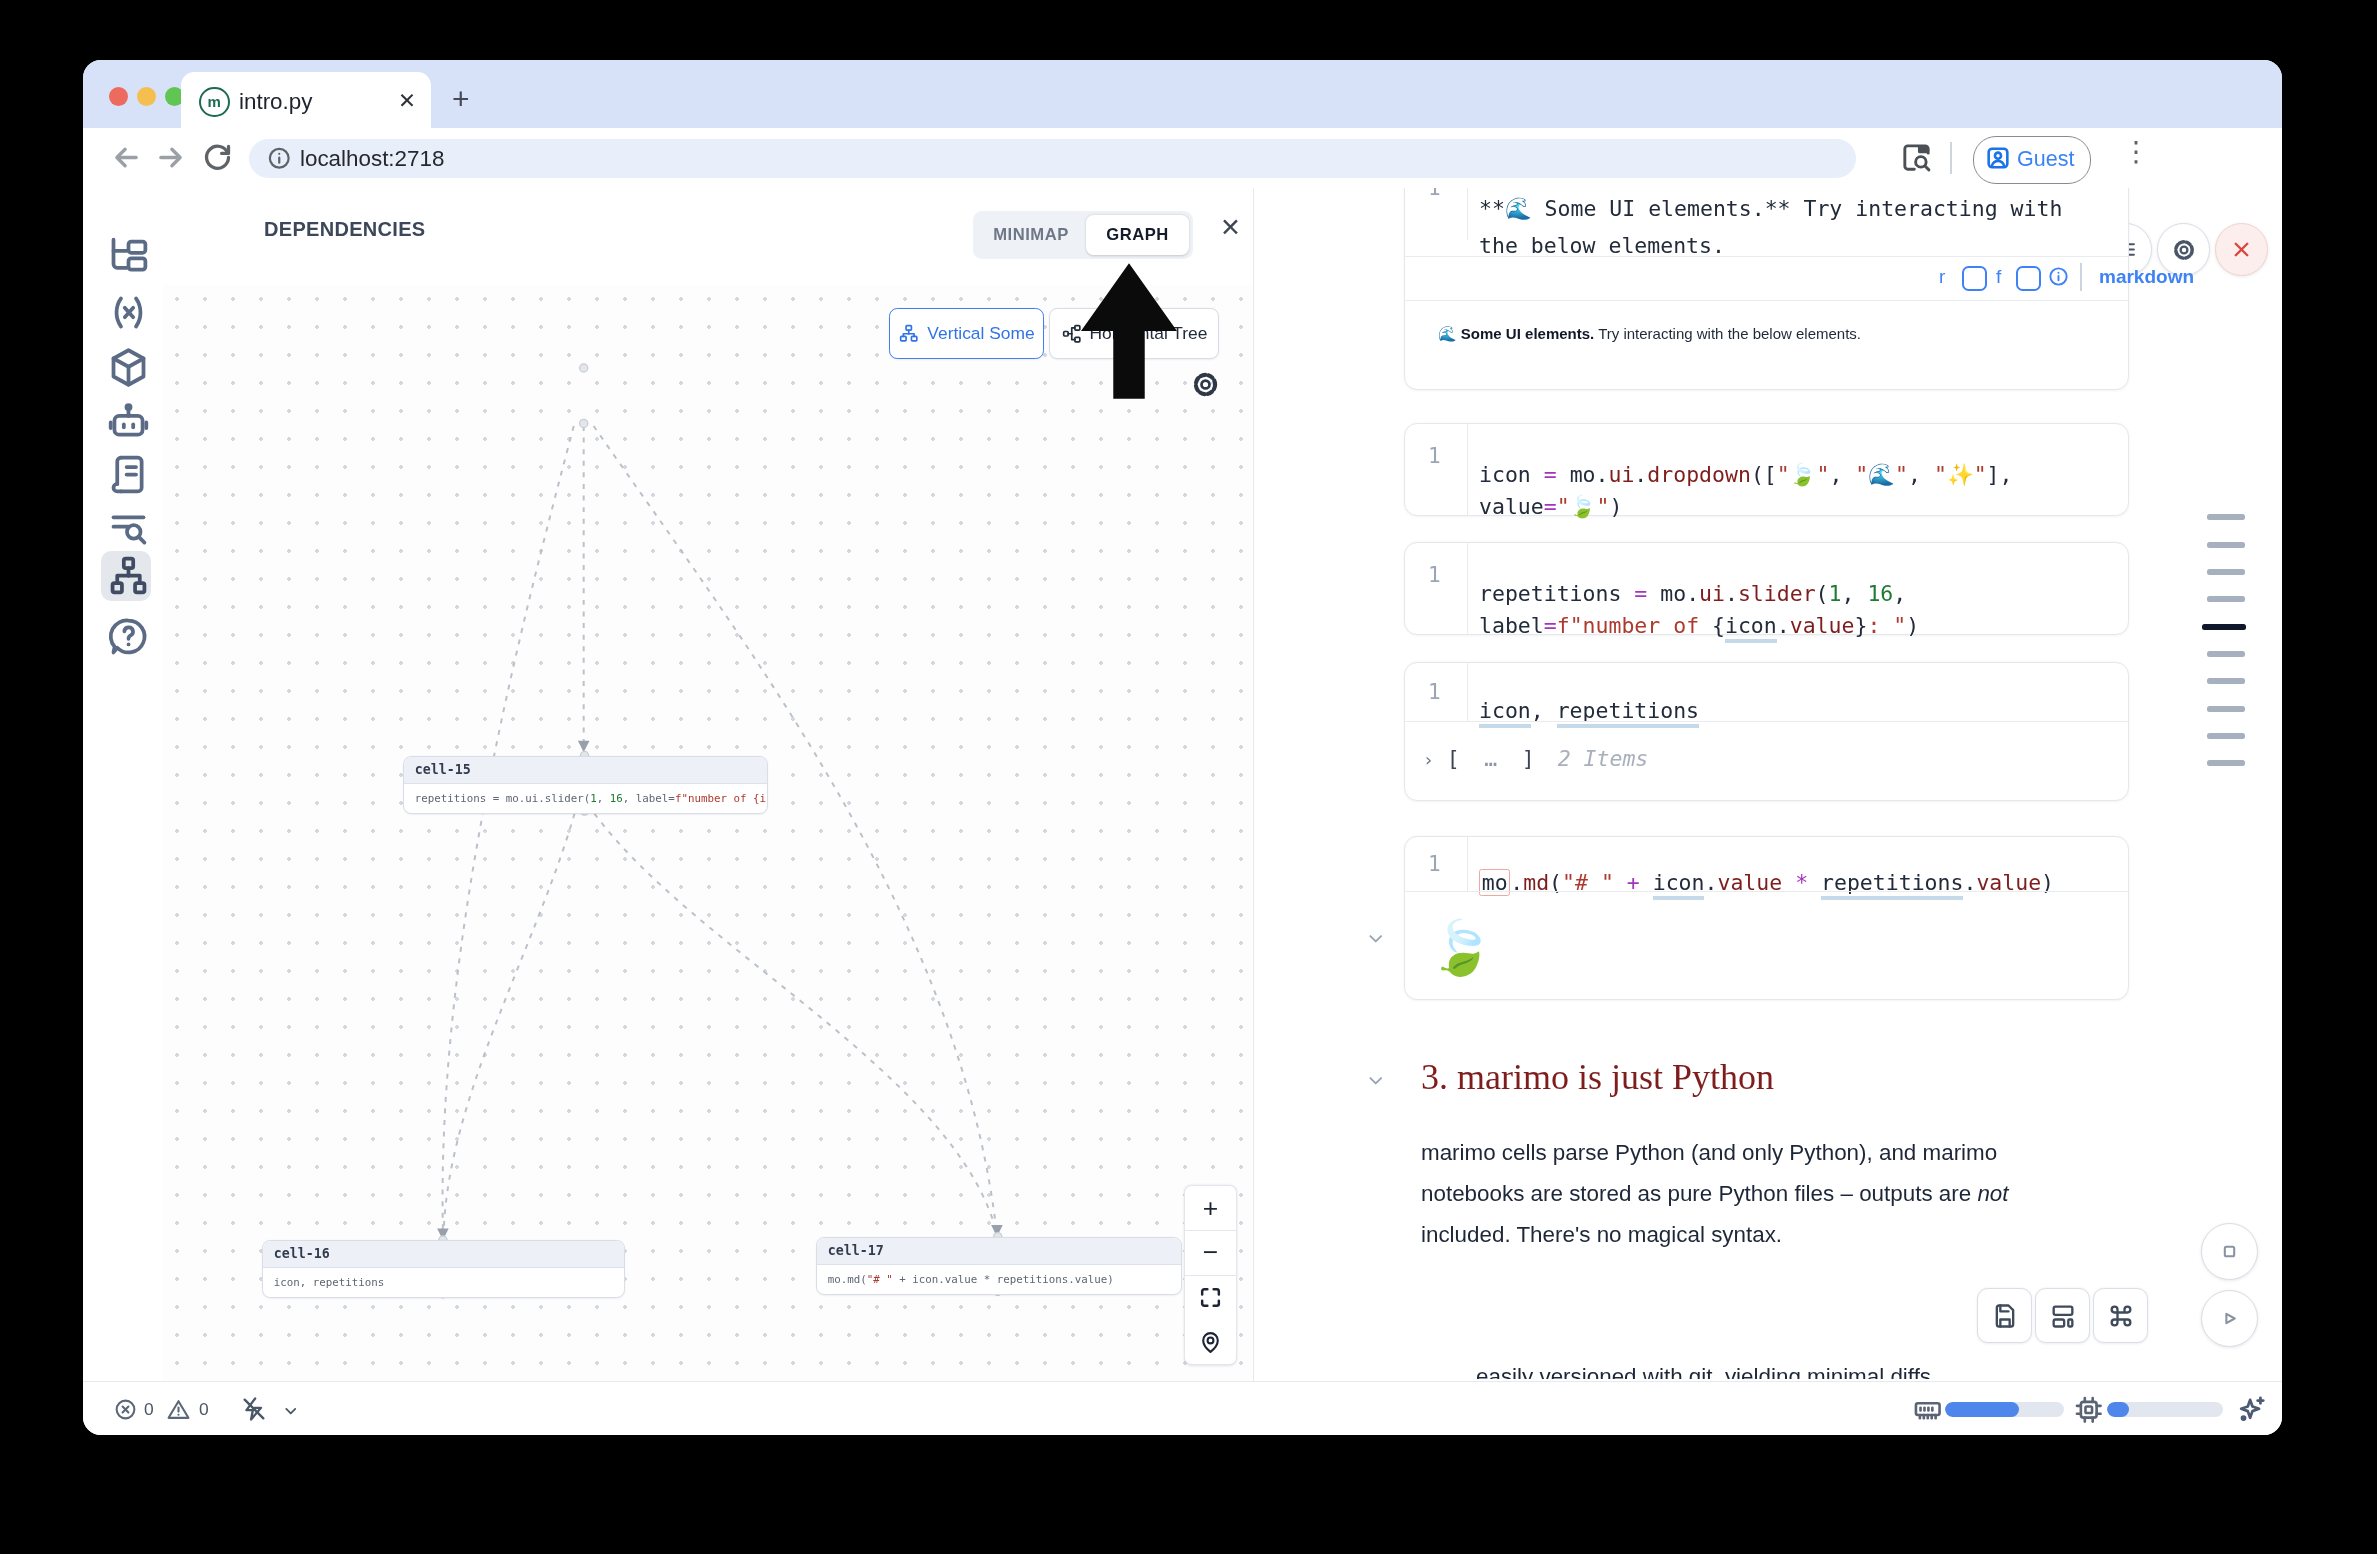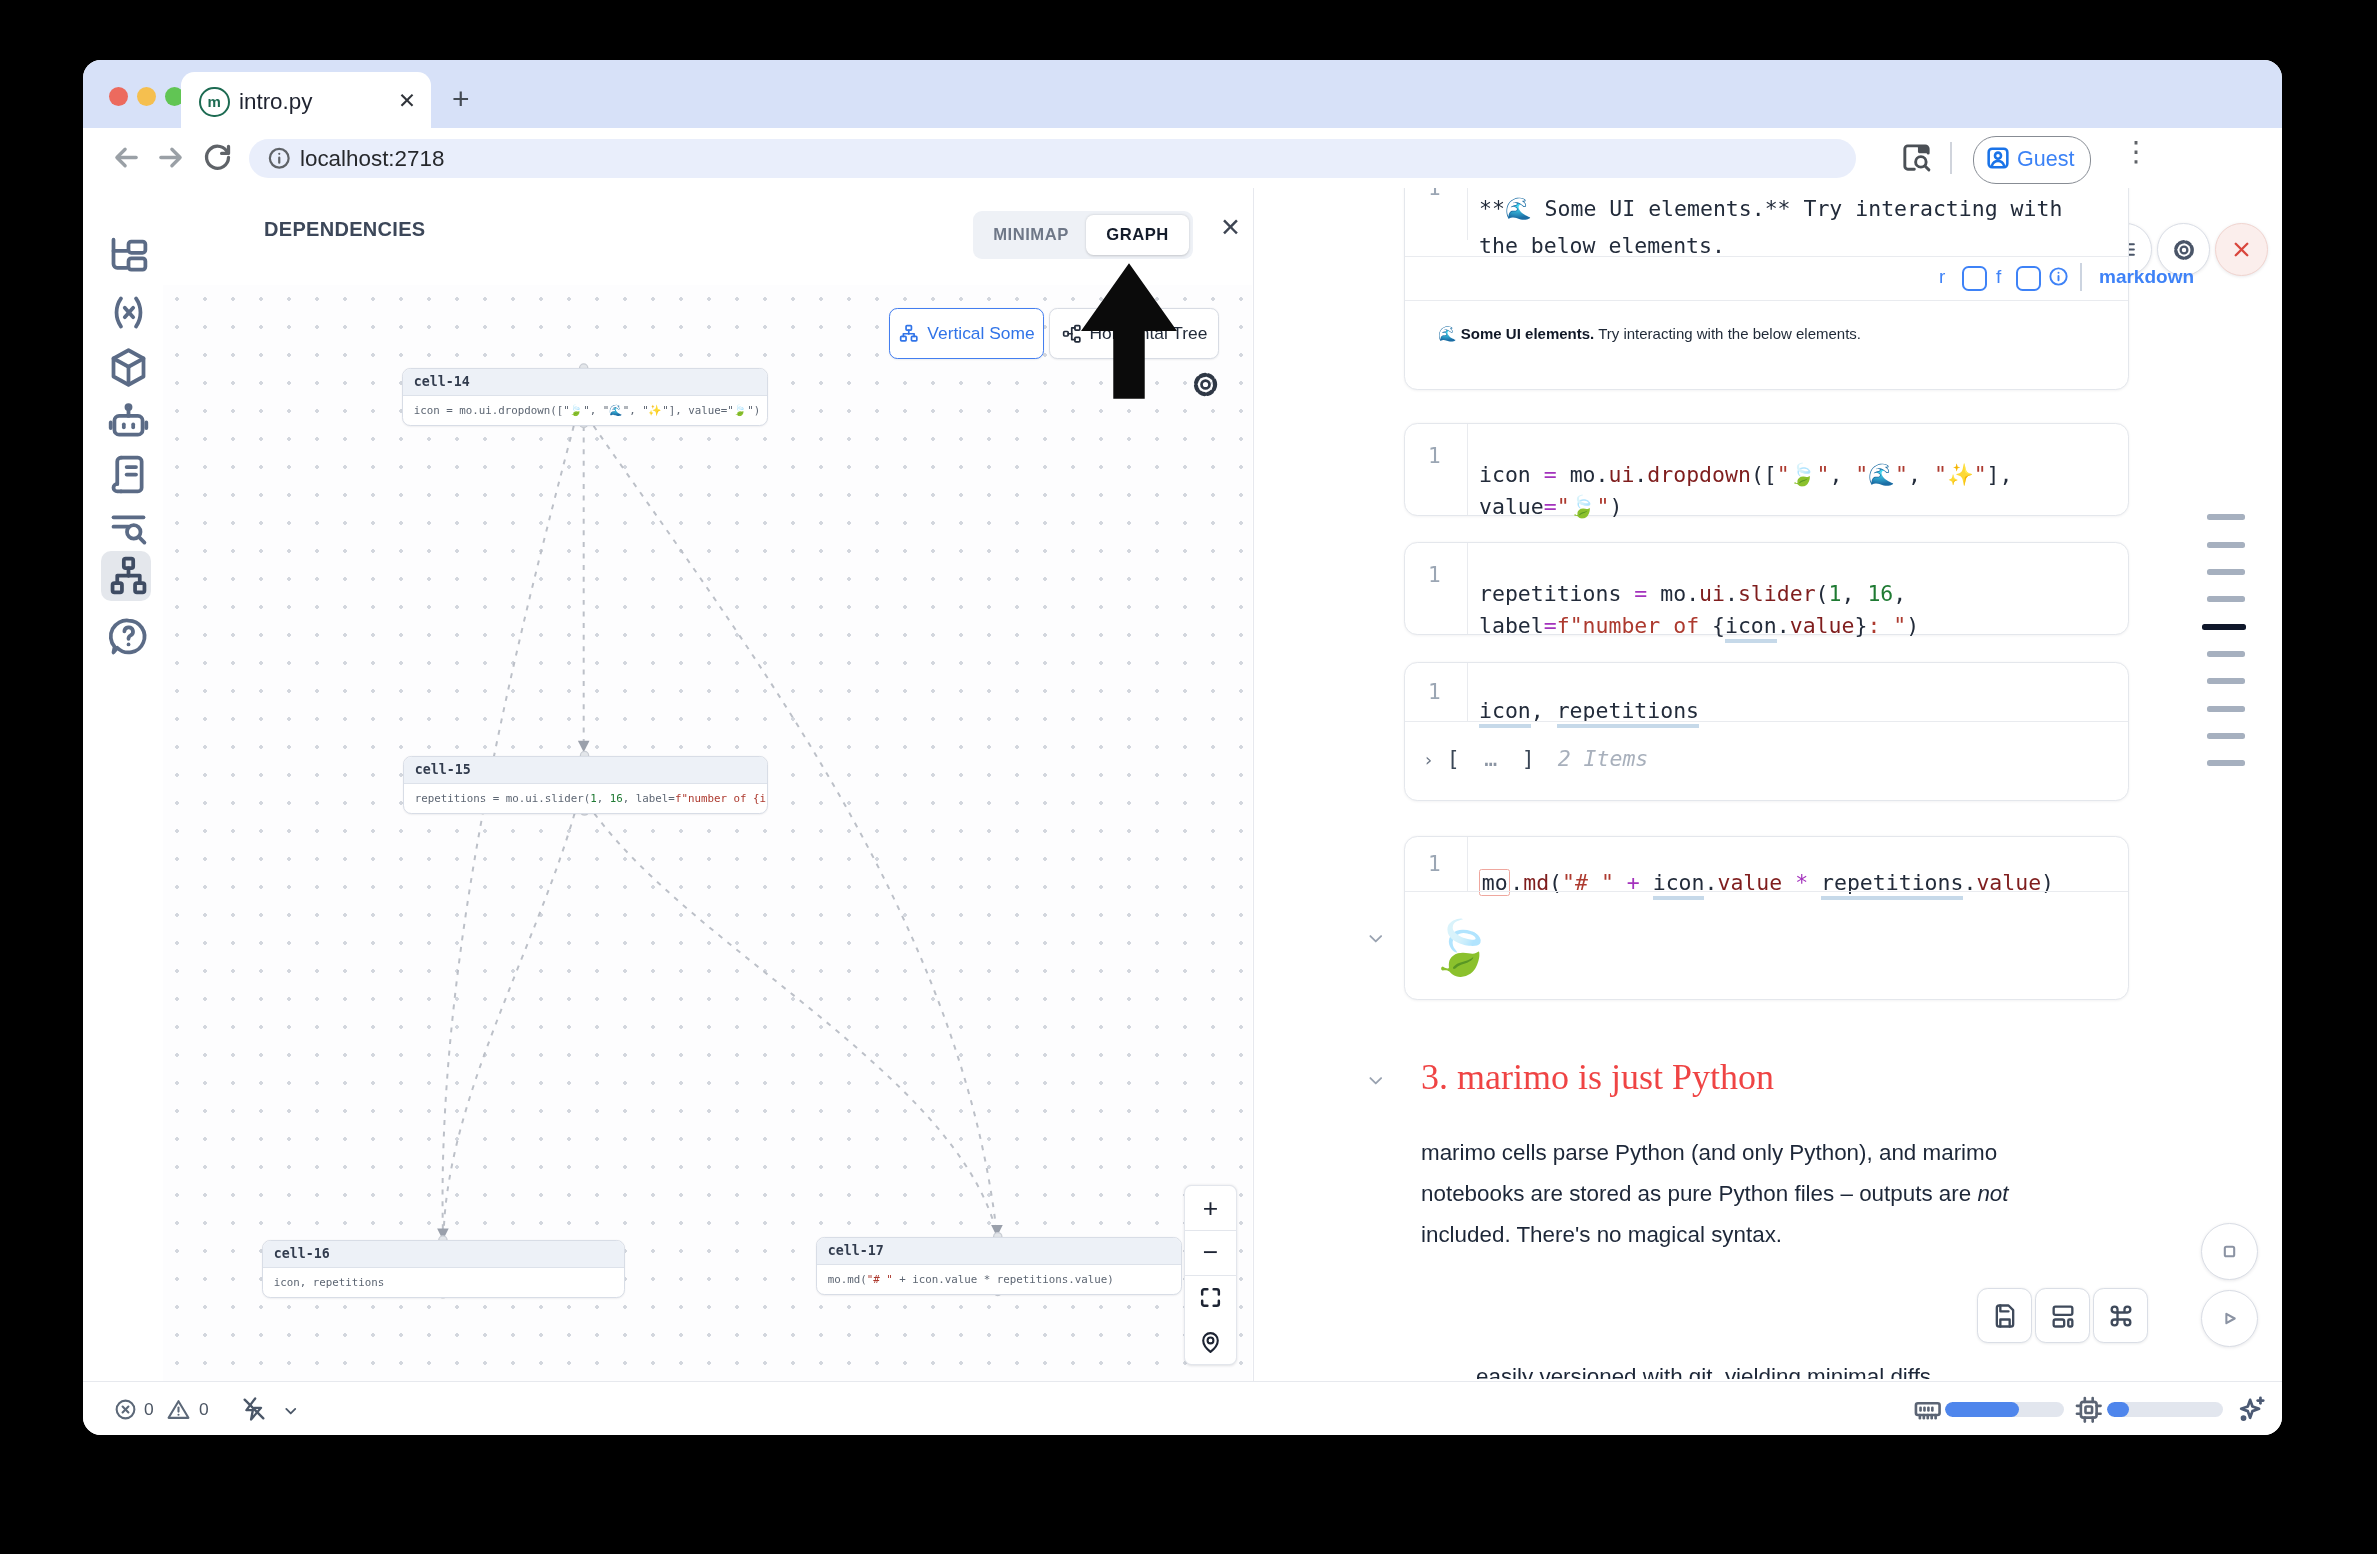--- a/index.html
+++ b/index.html
@@ -66,21 +66,21 @@
   .tk-p{color:#222b3a}.tk-fn{color:#7f1d1d}.tk-op{color:#a433bd}.tk-str{color:#ad3a2f}.tk-num{color:#1f7a33}
   .tk-und{color:#222b3a;border-bottom:4.1px solid #c6d9e9;padding-bottom:0.8px}
   .tk-box{color:#222b3a;border:1.7px solid #efa79e;border-radius:2.5px;padding:0 1.7px;}
   .tk-lf{color:#4a9a3f}.tk-wv{color:#3b76c2}.tk-sp{color:#dd9c2e}
   .circlebtn{border-radius:50%;background:#fff;border:1.2px solid #d9dde5;
              box-shadow:0 0.8px 3.3px rgba(16,24,40,.10);display:flex;align-items:center;justify-content:center;}
   .sqbtn{width:53px;height:53px;border-radius:10.8px;background:#fff;border:1.2px solid #dadee6;
          box-shadow:0 0.8px 2.5px rgba(16,24,40,.08);display:flex;align-items:center;justify-content:center;}
   .mmark{position:absolute;left:953px;width:38px;height:5.8px;border-radius:2.5px;background:#a6b0bf;}
   .mmark.active{background:#0f172a;left:948px;width:44px;}
-  .serifh{font-family:"Liberation Serif",serif;font-size:36px;color:#ef4444;}
+  .serifh{font-family:"Liberation Serif",serif;font-size:36px;color:#7f1d1d;}
   .para{font-size:22.4px;line-height:41px;color:#1d2738;}
   
   .footer{left:0;top:1321px;width:2199px;height:54px;background:#fff;border-top:0.8px solid #e7e9ee;}
   .fstat{font-size:17.4px;color:#4b5563;}
   .pbar{position:absolute;top:20px;height:15px;border-radius:7.5px;background:#e2e6ee;overflow:hidden;}
   .pfill{height:100%;border-radius:7.5px;background:#4f86ec;}
   svg{display:block;}
   .ico{stroke:currentColor;fill:none;stroke-width:2;stroke-linecap:round;stroke-linejoin:round;}
 </style>
 </head>
@@ -285,24 +285,20 @@
             </svg>
         <span>Horizontal Tree</span>
       </div>
       <div class="abs" style="left:1026px;top:83px;color:#2f3846">
         <svg class="ico" width="33" height="33" viewBox="0 0 24 24">
               <circle cx="12" cy="12" r="7" stroke-width="3" stroke-dasharray="3.6 2.2"></circle>
               <circle cx="12" cy="12" r="2.9" stroke-width="2"></circle>
             </svg>
       </div>
 
-      <div class="abs gnode" style="left:239px;top:83px;width:364px">
-        <div class="gnodehead">cell-14</div>
-        <div class="gnodecode"><span class="tk-p">icon = mo.ui.dropdown(["</span><span class="tk-lf">🍃</span><span class="tk-p">", "</span><span class="tk-wv">🌊</span><span class="tk-p">", "</span><span class="tk-sp">✨</span><span class="tk-p">"], value="</span><span class="tk-lf">🍃</span><span class="tk-p">")</span></div>
-      </div>
       <div class="abs gnode" style="left:240px;top:471px;width:363px">
         <div class="gnodehead">cell-15</div>
         <div class="gnodecode"><span class="tk-p">repetitions = mo.ui.slider(</span><span class="tk-num">1</span><span class="tk-p">, </span><span class="tk-num">16</span><span class="tk-p">, label=</span><span class="tk-str">f"number of {icon.val</span></div>
       </div>
       <div class="abs gnode" style="left:99px;top:955px;width:361px">
         <div class="gnodehead">cell-16</div>
         <div class="gnodecode"><span class="tk-p">icon, repetitions</span></div>
       </div>
       <div class="abs gnode" style="left:653px;top:952px;width:364px">
         <div class="gnodehead">cell-17</div>

